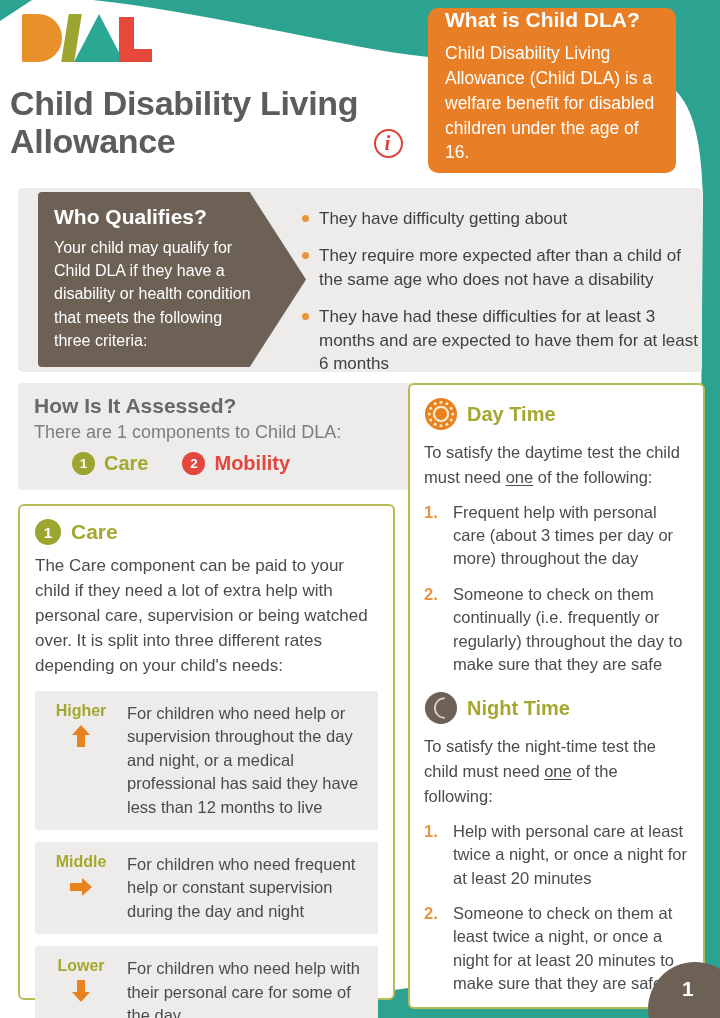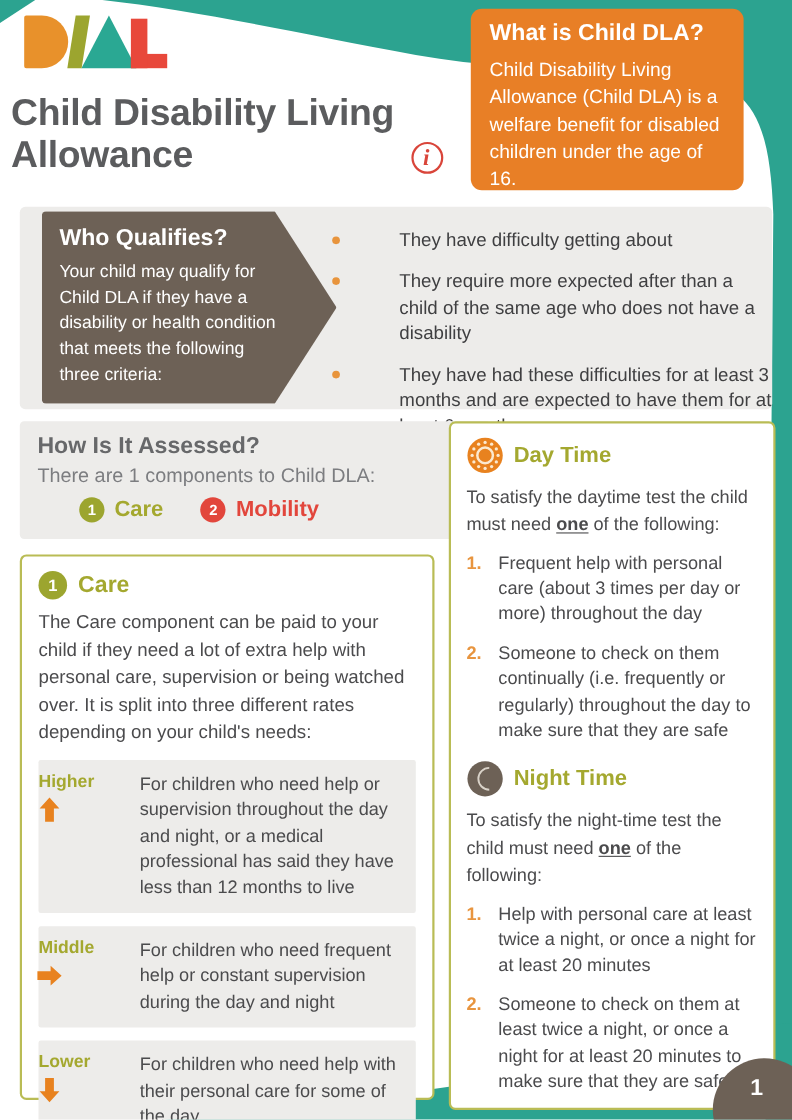--- a/index.html
+++ b/index.html
@@ -26,40 +26,40 @@
   .info-icon {
     position:absolute; left:374px; top:129px; width:29px; height:29px; z-index:2;
     border:2.5px solid #d9453a; border-radius:50%; color:#d9453a;
     font-family:"Liberation Serif", serif; font-style:italic; font-weight:bold; font-size:21px;
     display:flex; align-items:center; justify-content:center; padding-right:2px;
   }
 
   
   .info-box {
     position:absolute; left:428px; top:8px; width:248px; height:165px; z-index:2;
-    background:#e87f26; border-radius:10px; padding:10px 17px; color:#fff;
+    background:#e87f26; border-radius:10px; padding:0 17px; color:#fff;
   }
   .info-box h2 { font-size:21px; font-weight:bold; margin-bottom:9px; }
   .info-box p { font-size:17.5px; line-height:1.42; }
 
   
   .who-section {
     position:absolute; left:18px; top:188px; width:684px; height:184px; z-index:1;
     background:#edecea; border-radius:5px;
   }
   .who-panel {
     position:absolute; left:0; top:4px; bottom:5px; width:268px;
     background:#6d6156; border-radius:4px; color:#fff; padding:13px 44px 10px 16px;
     clip-path:polygon(0 0, 79% 0, 100% 50%, 79% 100%, 0 100%);
     margin-left:20px;
   }
   .who-panel h2 { font-size:21px; font-weight:bold; margin-bottom:7px; }
   .who-panel p { font-size:16px; line-height:1.45; }
   .who-bullets { position:absolute; left:284px; top:19px; width:404px; }
-  .bullet-item { display:flex; margin-bottom:14px; font-size:17px; line-height:1.38; color:#3f3f41;gap:44px; }
+  .bullet-item { display:flex; margin-bottom:14px; font-size:17px; line-height:1.38; color:#3f3f41; }
   .bullet-dot { flex:0 0 7px; width:7px; height:7px; border-radius:50%; background:#e8943c; margin:8px 10px 0 0; }
 
   
   .assess-box {
     position:absolute; left:18px; top:383px; width:428px; height:107px; z-index:1;
     background:#edecea; border-radius:4px; padding:11px 16px;
   }
   .assess-box h2 { font-size:21px; font-weight:bold; color:#67686a; margin-bottom:4px; }
   .assess-sub { font-size:18px; color:#7c7d80; margin-bottom:9px; }
   .components { display:flex; column-gap:34px; margin-left:38px; align-items:center; }
@@ -75,37 +75,37 @@
   
   .care-box {
     position:absolute; left:18px; top:504px; width:377px; height:496px; z-index:1;
     background:#fff; border:2px solid #b9bc55; border-radius:6px; padding:13px 15px;
   }
   .care-header { display:flex; align-items:center; margin-bottom:9px; }
   .care-header .num-badge { width:26px; height:26px; flex-basis:26px; font-size:15px; }
   .care-title { font-size:21px; font-weight:bold; color:#a4a82f; margin-left:10px; }
   .care-box > p { font-size:17px; line-height:1.47; color:#4b4b4d; }
   .rate-row { display:flex; background:#edecea; border-radius:2px; margin-top:12px; padding:11px 8px 11px 0; }
-  .rate-label-col { flex:0 0 92px; display:flex; flex-direction:column; align-items:flex-start; }
+  .rate-label-col { flex:0 0 92px; display:flex; flex-direction:column; align-items:center; }
   .rate-label { font-size:16px; font-weight:bold; color:#a4a82f; }
   .rate-arrow { margin-top:4px; }
   .rate-arrow svg { display:block; }
   .rot-right { transform:rotate(90deg); } .rot-down { transform:rotate(180deg); }
   .rate-text { flex:1; font-size:16.5px; line-height:1.42; color:#4b4b4d; }
 
   
   .right-box {
     position:absolute; left:408px; top:383px; width:297px; height:626px; z-index:1;
     background:#fff; border:2px solid #b9bc55; border-radius:6px; padding:12px 14px;
   }
   .time-header { display:flex; align-items:center; margin-bottom:9px; }
   .time-header.night { margin-top:15px; }
   .time-title { font-size:20px; font-weight:bold; color:#a4a82f; margin-left:9px; }
   .time-intro { font-size:16.5px; line-height:1.5; color:#4b4b4d; margin-bottom:11px; }
-  .time-intro u { text-underline-offset:2px;font-weight:bold; }
+  .time-intro u { text-underline-offset:2px; }
   .num-item { display:flex; margin-bottom:12px; font-size:16.5px; line-height:1.42; }
   .num-item .n { flex:0 0 22px; color:#e8953f; font-weight:bold; margin-right:7px; }
 
   
   .page-circle {
     position:absolute; width:94px; height:94px; border-radius:50%;
     background:#6d6156; right:-22px; bottom:-38px; z-index:4;
   }
   .page-circle span { position:absolute; left:34px; top:15px; color:#fff; font-weight:bold; font-size:21px; }
 </style>

